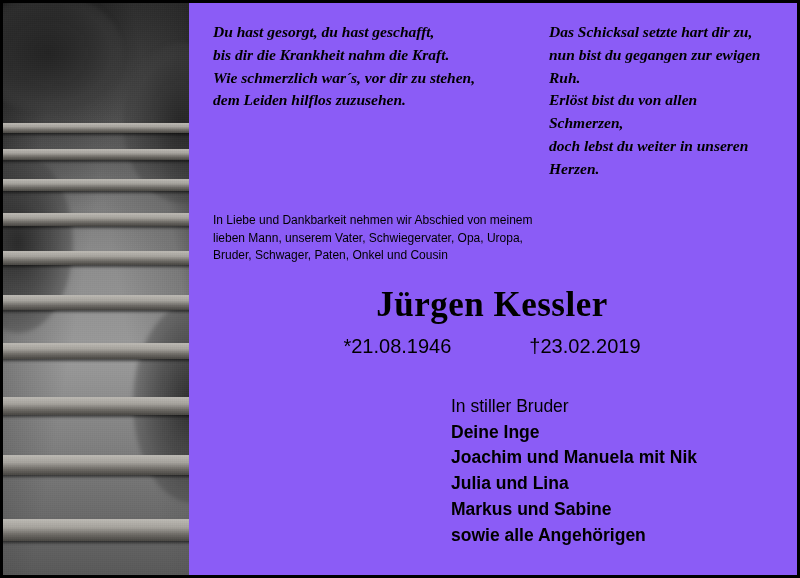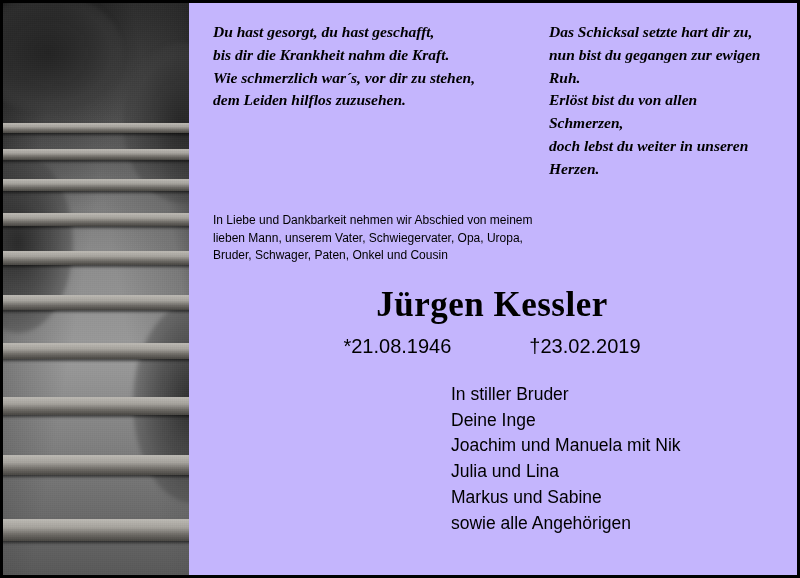--- a/index.html
+++ b/index.html
@@ -9,21 +9,21 @@
   }
   body {
     font-family: "Liberation Sans", sans-serif;
   }
   .obituary {
     position: relative;
     width: 800px;
     height: 578px;
     box-sizing: border-box;
     border: 3px solid #000000;
-    background: #c4b5fd;
+    background: #8b5cf6;
     overflow: hidden;
     display: flex;
   }
   
   .photo-col {
     width: 186px;
     height: 100%;
     position: relative;
     overflow: hidden;
     background: #6f6f6f;
@@ -103,30 +103,30 @@
     font-weight: bold;
     font-size: 35px;
     letter-spacing: 0.5px;
     margin: 10px 0 4px 0;
   }
   .dates {
     display: flex;
     justify-content: center;
     gap: 78px;
     font-size: 20px;
-    margin: 6px 0 20px 0;
+    margin: 6px 0 32px 0;
   }
   .mourners {
     margin: 4px 0 14px 0;
     padding-left: 238px;
     font-size: 17.5px;
     line-height: 1.48;
   }
   .mourners .lead { font-weight: normal; }
-  .mourners .bold { font-weight: normal; }
+  .mourners .bold { font-weight: bold; }
 </style>
 </head>
 <body>
 
 <div class="obituary">
 
   <div class="photo-col">
     <div class="photo-img"></div>
     <div class="grass" style="left:-30px; top:-10px; width:150px; height:120px;"></div>
     <div class="grass" style="left:120px; top:40px; width:120px; height:160px;"></div>

